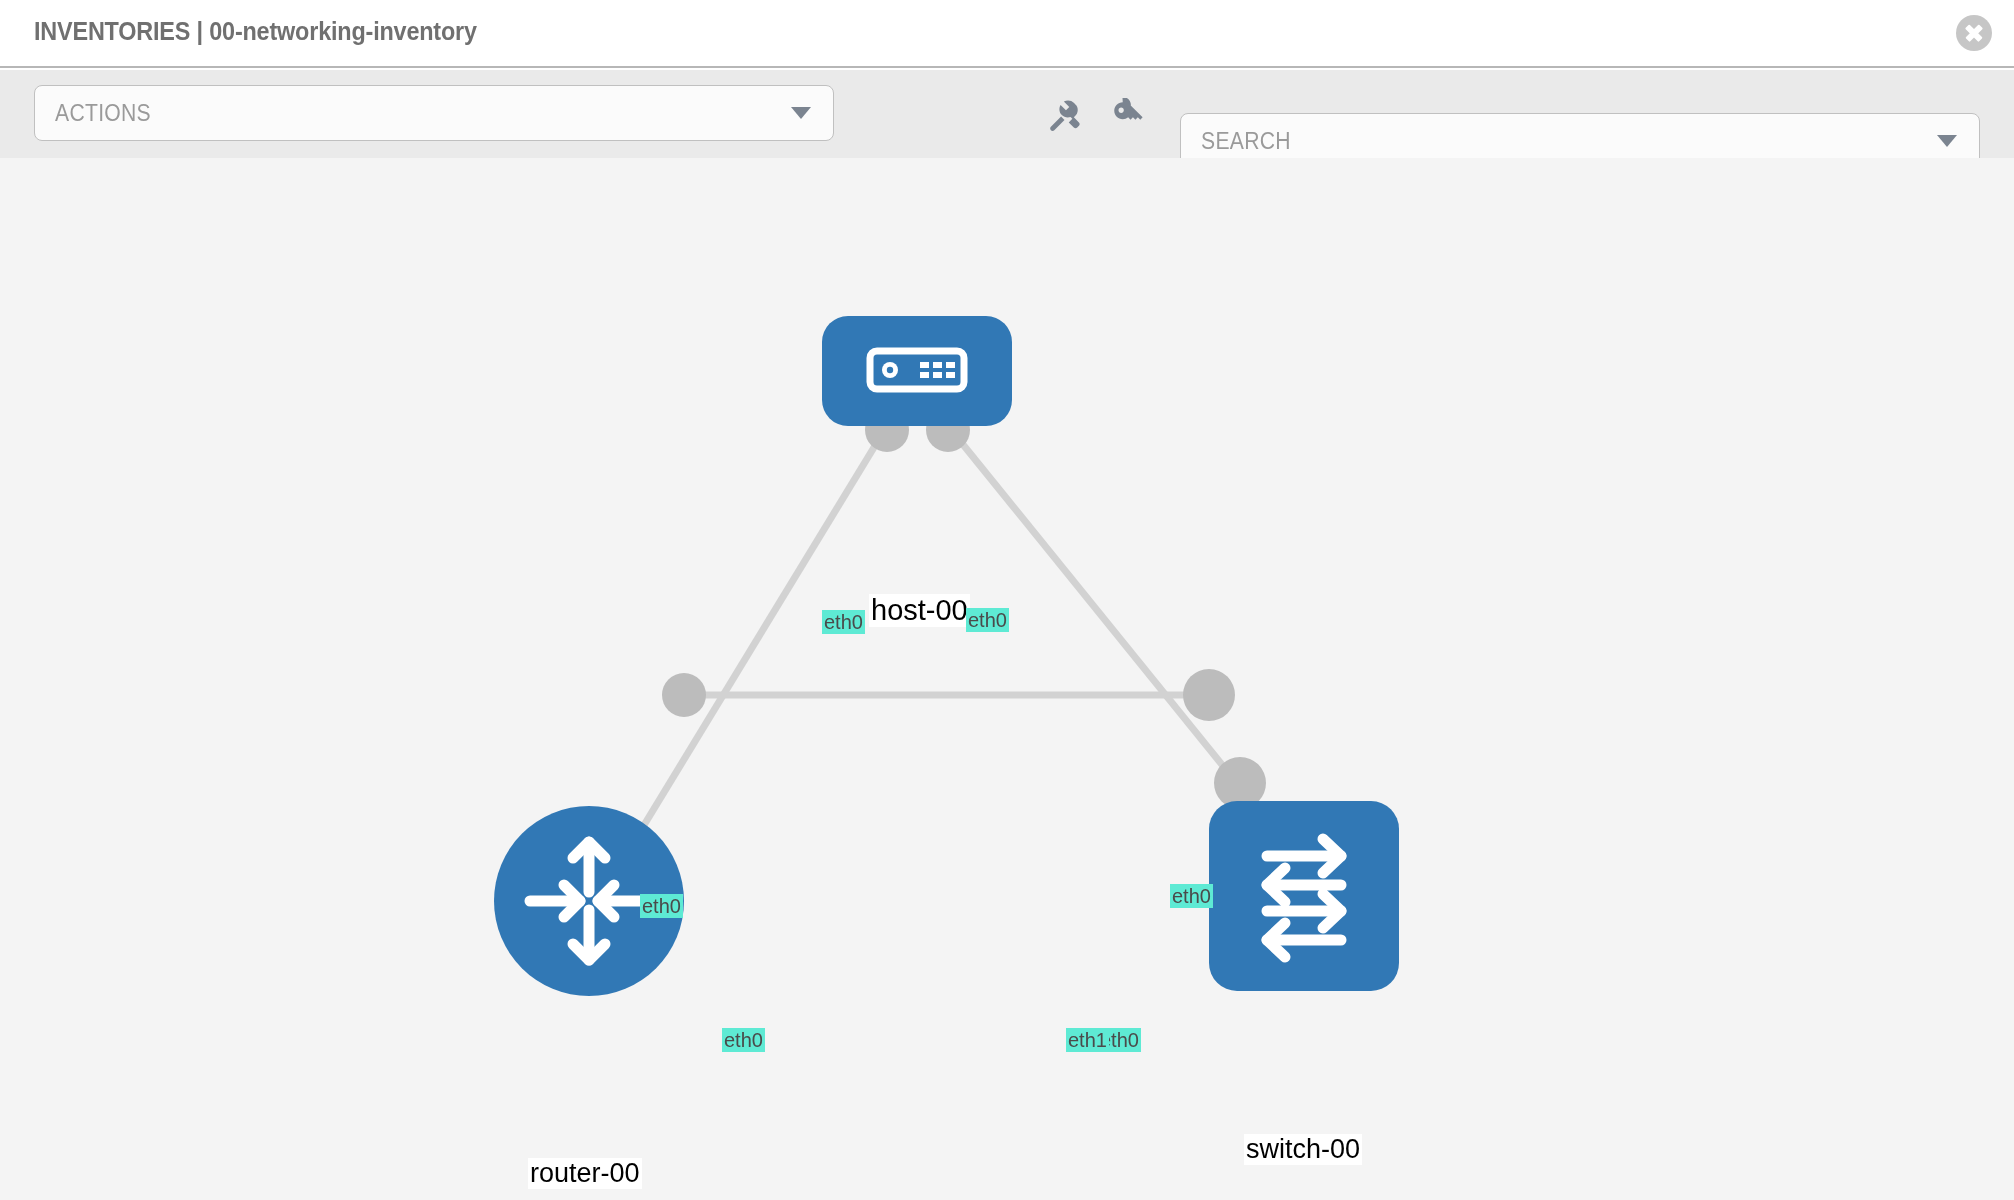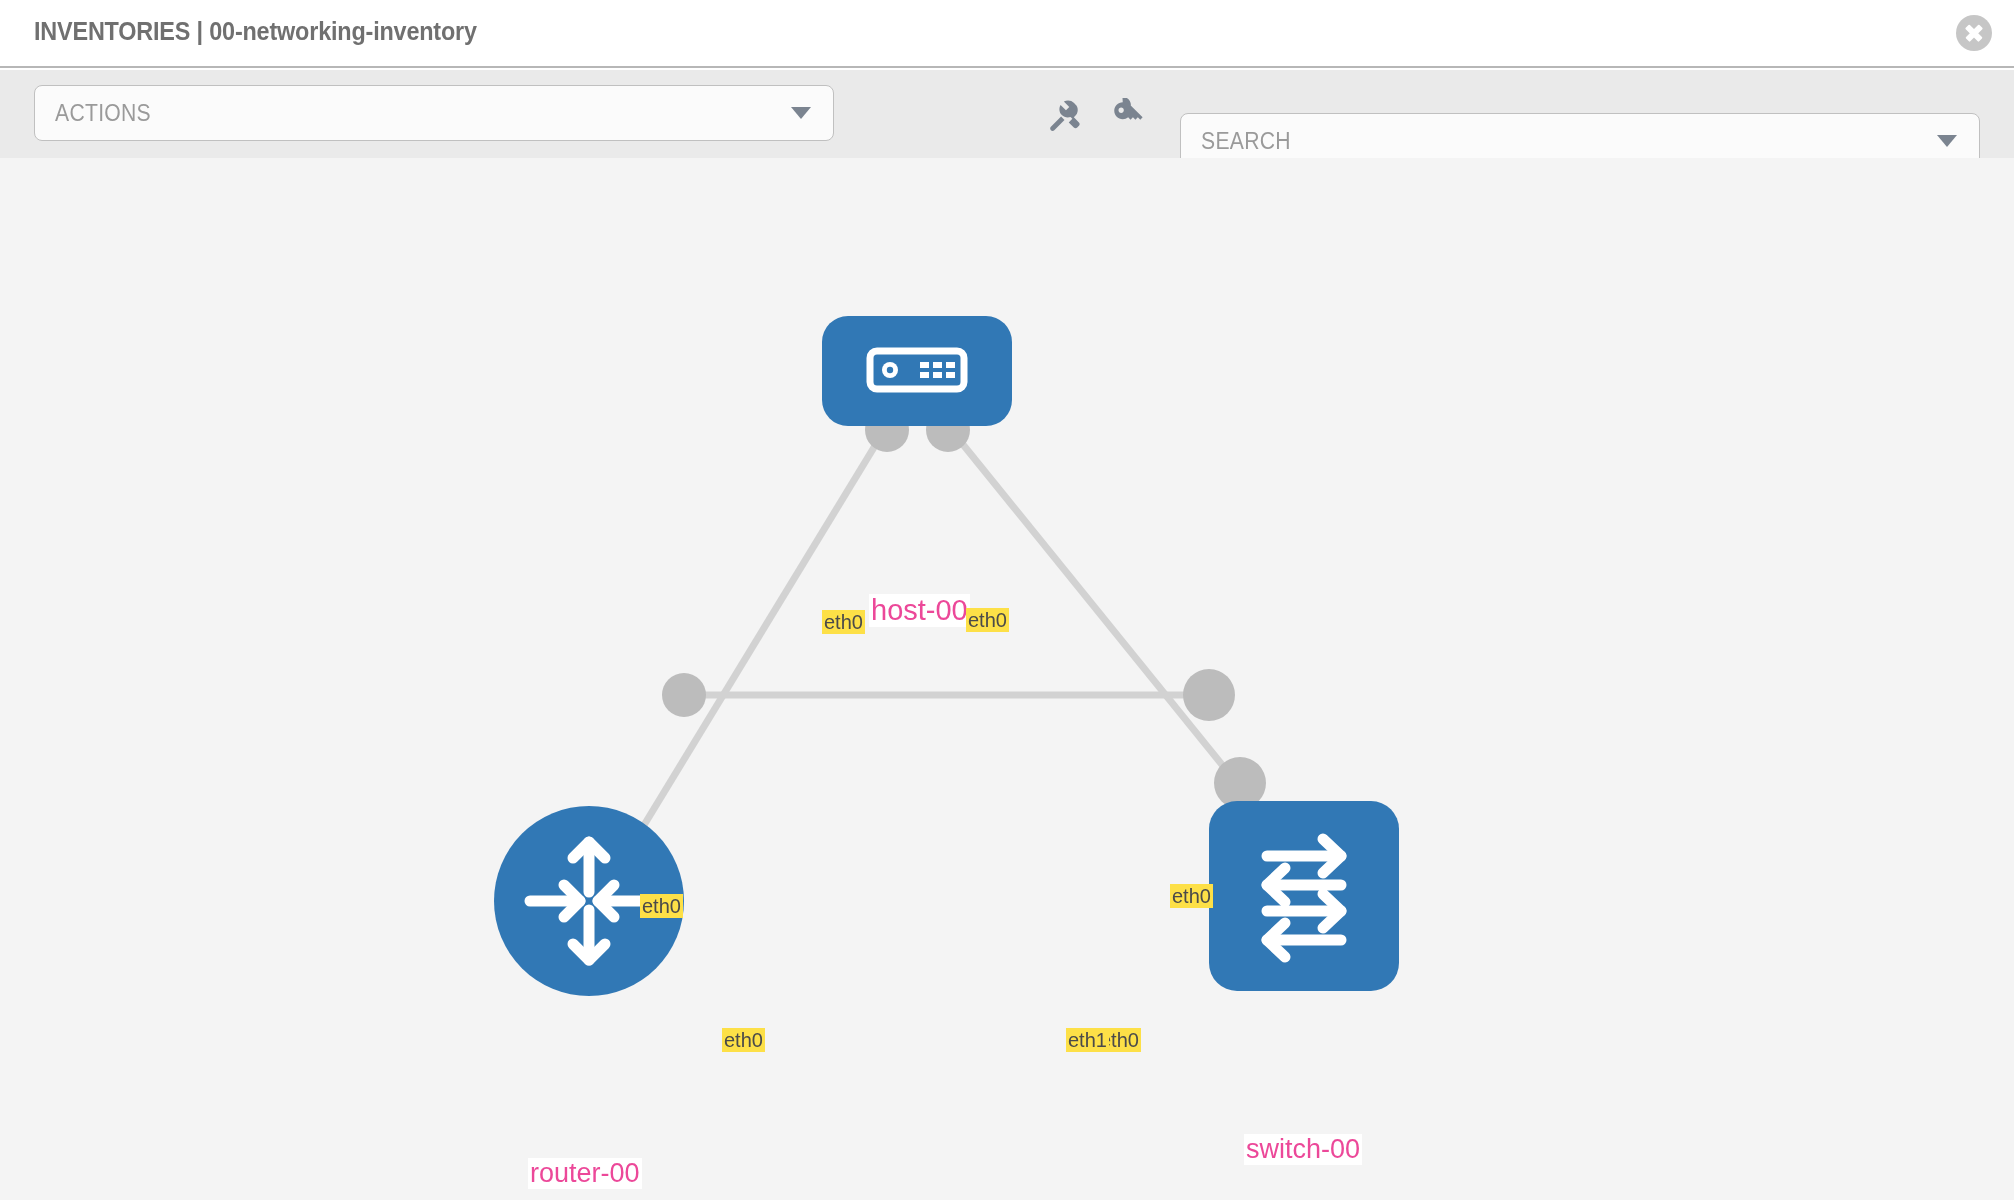--- a/index.html
+++ b/index.html
@@ -178,35 +178,35 @@
     left: 1209px; top: 643px;
     width: 190px; height: 190px;
     background: #3178b5;
     border-radius: 28px;
   }
   .node svg { position: absolute; left: 0; top: 0; width: 100%; height: 100%; }
 
   .node-label {
     position: absolute;
     font-size: 27px;
-    color: #ec4899;
+    color: #000000;
     background: #ffffff;
     white-space: nowrap;
     padding: 0 2px;
     line-height: 1.15;
   }
   .lbl-host   { left: 869px; top: 436px; font-size: 29px; }
   .lbl-router { left: 528px; top: 1000px; text-align: right; }
   .lbl-switch { left: 1244px; top: 976px; }
 
   .port-label {
     position: absolute;
     font-size: 20px;
     color: #4a4a4a;
-    background: #fde047;
+    background: #5eead4;
     white-space: nowrap;
     padding: 0 2px;
     line-height: 1.2;
   }
   .pl-host-left   { left: 822px;  top: 452px; }
   .pl-host-right  { left: 966px;  top: 450px; }
   .pl-router-up   { left: 640px;  top: 736px; }
   .pl-switch-up   { left: 1170px; top: 726px; }
   .pl-router-right{ left: 722px;  top: 870px; }
   .pl-switch-left-a { left: 1098px; top: 870px; }

